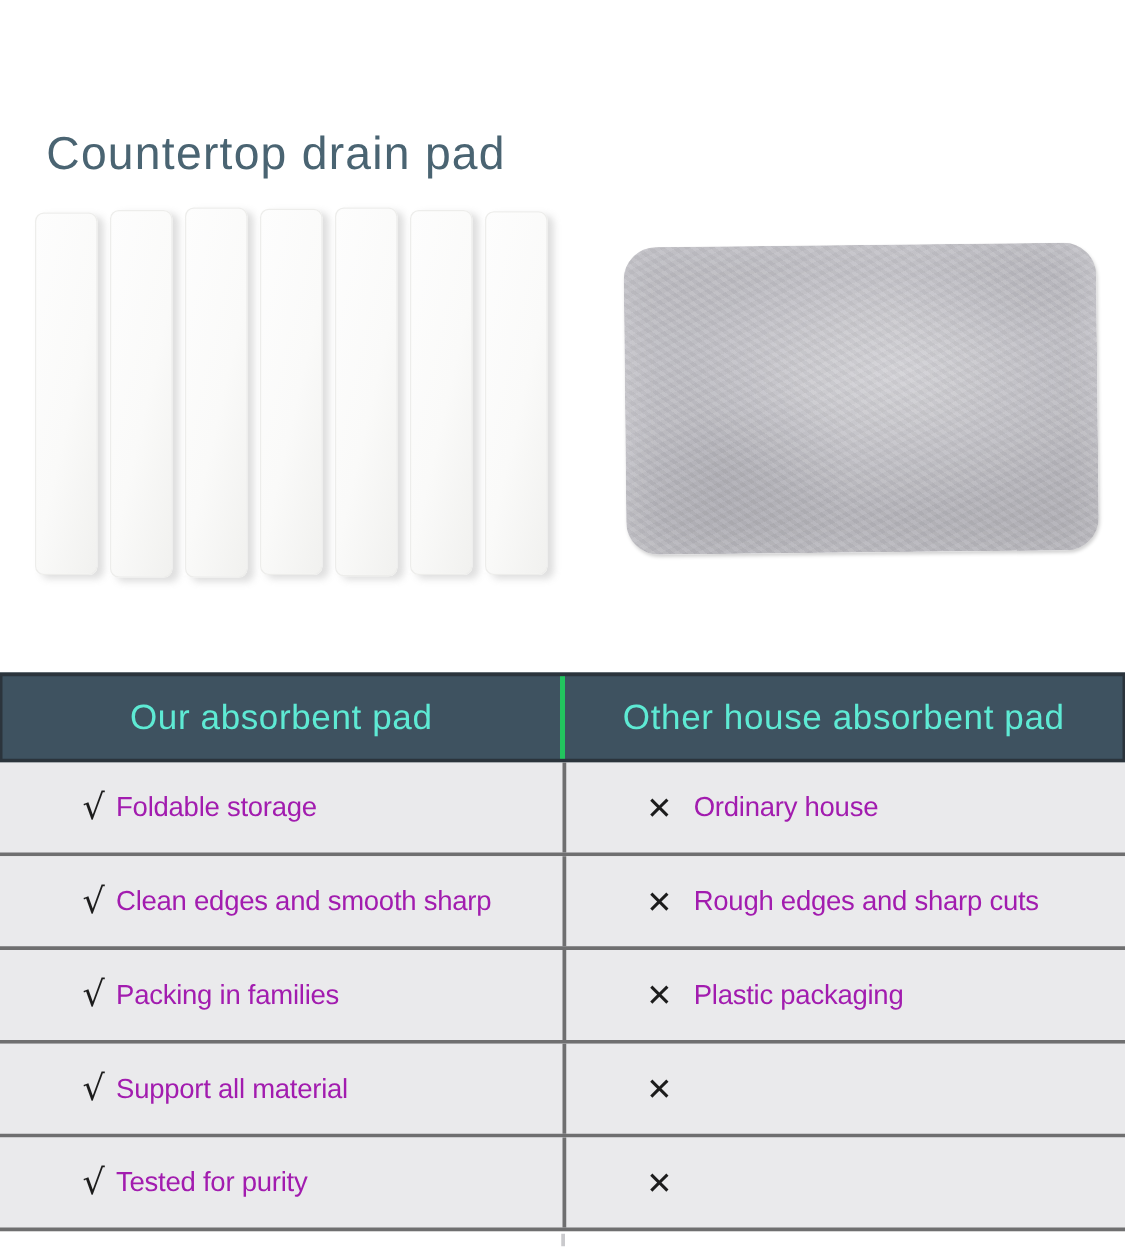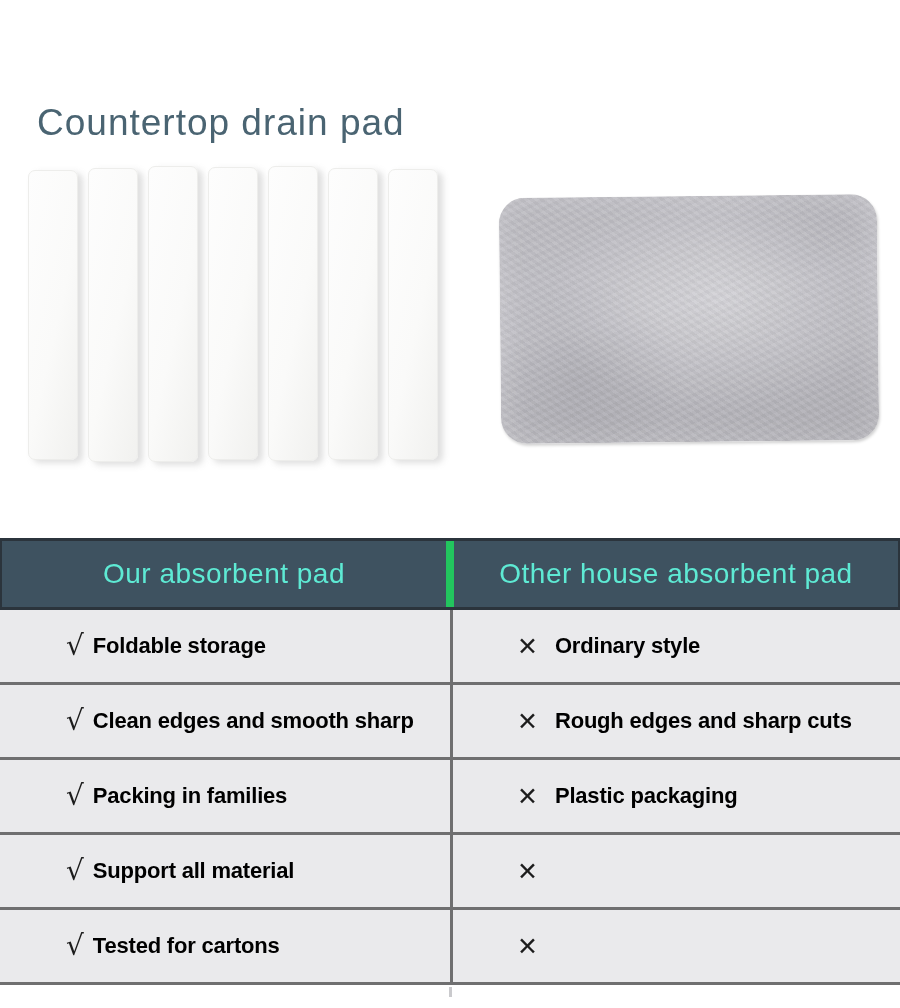--- a/index.html
+++ b/index.html
@@ -69,21 +69,21 @@
     border-bottom:3px solid #2b343c;
     border-left:2px solid #2b343c;
     border-right:2px solid #2b343c;
   }
   .hcell{
     flex:1 1 50%;
     display:flex;align-items:center;justify-content:center;
     color:#5eead4;font-size:28px;letter-spacing:0.5px;
     font-weight:400;
   }
-  .hcell.right{border-left:8px solid #22c55e;}
+  .hcell.right{border-left:4px solid #22c55e;}
   .trow{
     display:flex;height:75px;box-sizing:border-box;
     background:#eaeaec;
     border-bottom:3px solid #6f6f70;
   }
   .cell{
     flex:1 1 50%;
     display:flex;align-items:center;
     box-sizing:border-box;
     color:#202020;
@@ -91,21 +91,21 @@
   .cell.left{padding-left:66px;}
   .cell.right{border-left:3px solid #6f6f70;padding-left:64px;}
   .mark{
     font-family:"DejaVu Sans", sans-serif;
     font-size:28px;color:#1c1c1c;line-height:1;
     flex:0 0 auto;
   }
   .mark.check{margin-right:9px;font-weight:400;}
   .mark.cross{font-size:25px;margin-right:17px;font-weight:600;}
   .feature{
-    font-size:22px;letter-spacing:-0.2px;color:#000000;font-weight:bold;
+    font-size:22px;letter-spacing:-0.2px;color:#a21caf;
   }
   .tail-abs{position:absolute;left:449px;top:987px;width:3px;height:10px;background:#cacacd;}
 </style>
 </head>
 <body>
 
 <div class="page">
 
   <div class="title">Countertop drain pad</div>
 
@@ -130,21 +130,21 @@
       <div class="hcell right">Other house absorbent pad</div>
     </div>
 
     <div class="trow">
       <div class="cell left">
         <span class="mark check">√</span>
         <span class="feature">Foldable storage</span>
       </div>
       <div class="cell right">
         <span class="mark cross">✕</span>
-        <span class="feature">Ordinary style</span>
+        <span class="feature">Ordinary house</span>
       </div>
     </div>
 
     <div class="trow">
       <div class="cell left">
         <span class="mark check">√</span>
         <span class="feature">Clean edges and smooth sharp</span>
       </div>
       <div class="cell right">
         <span class="mark cross">✕</span>
@@ -169,21 +169,21 @@
         <span class="feature">Support all material</span>
       </div>
       <div class="cell right">
         <span class="mark cross">✕</span>
       </div>
     </div>
 
     <div class="trow">
       <div class="cell left">
         <span class="mark check">√</span>
-        <span class="feature">Tested for cartons</span>
+        <span class="feature">Tested for purity</span>
       </div>
       <div class="cell right">
         <span class="mark cross">✕</span>
       </div>
     </div>
 
   </div>
 
   <div class="tail-abs"></div>
 

